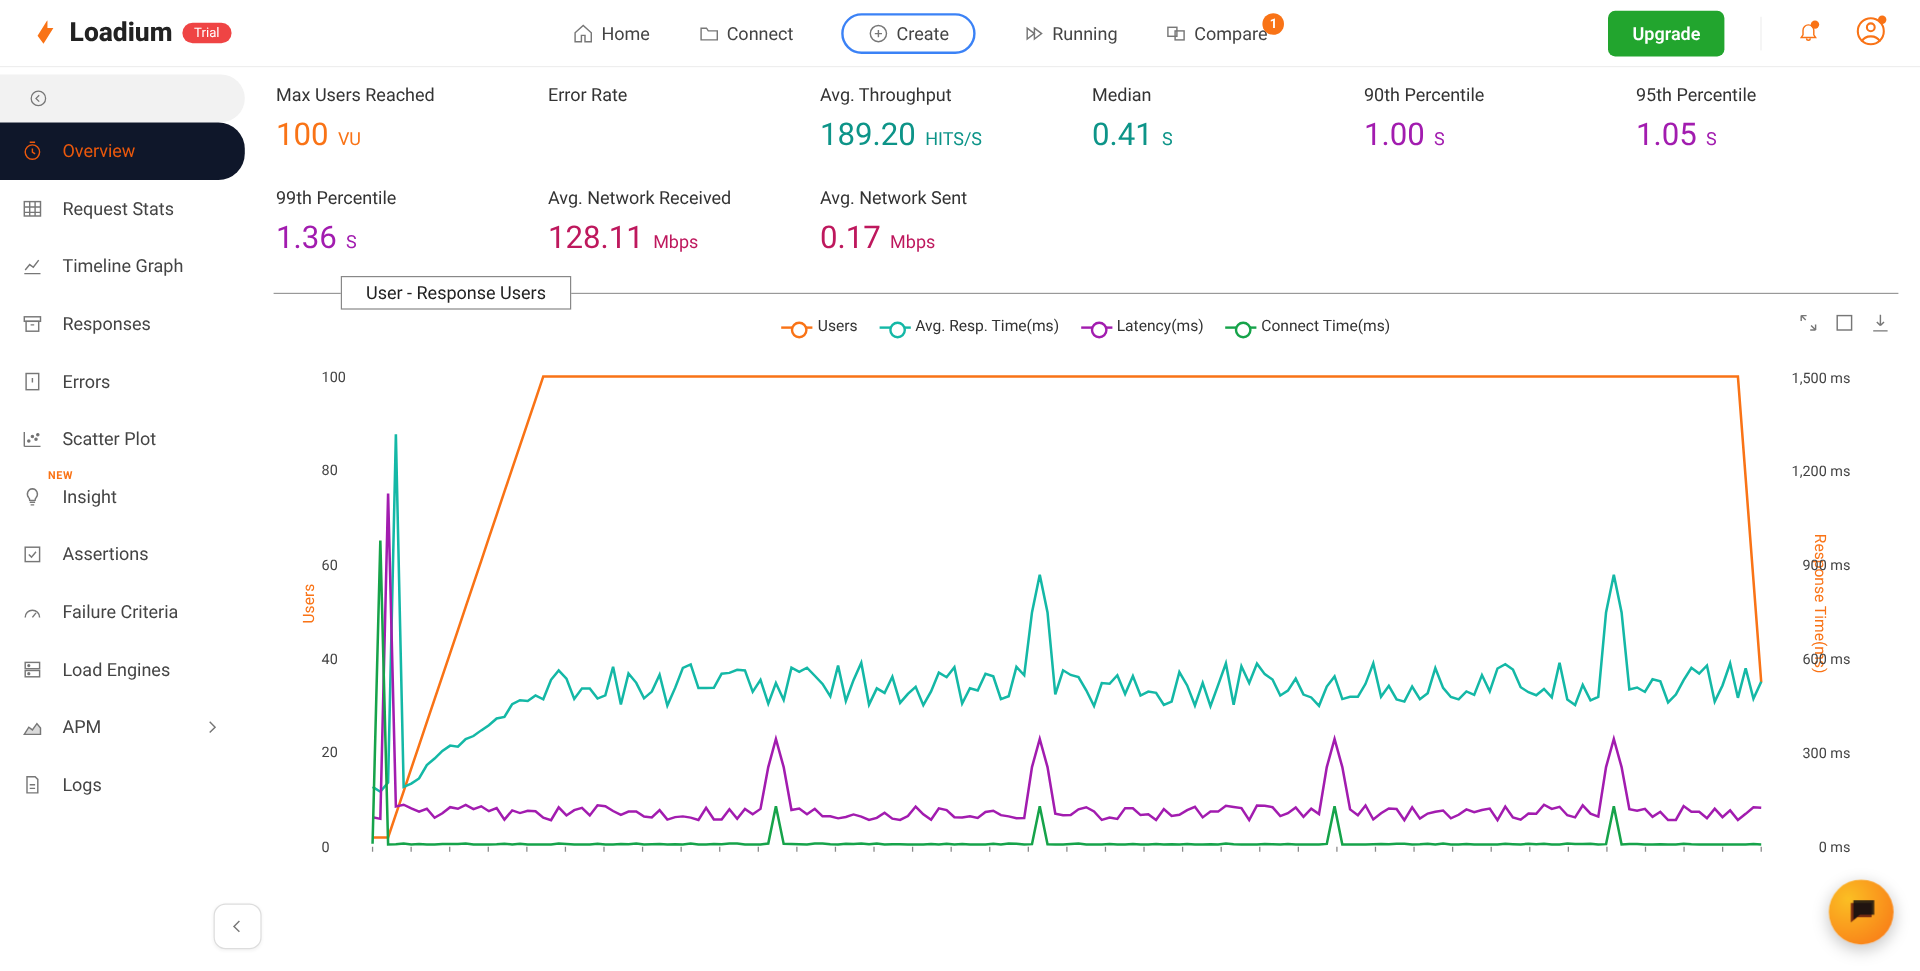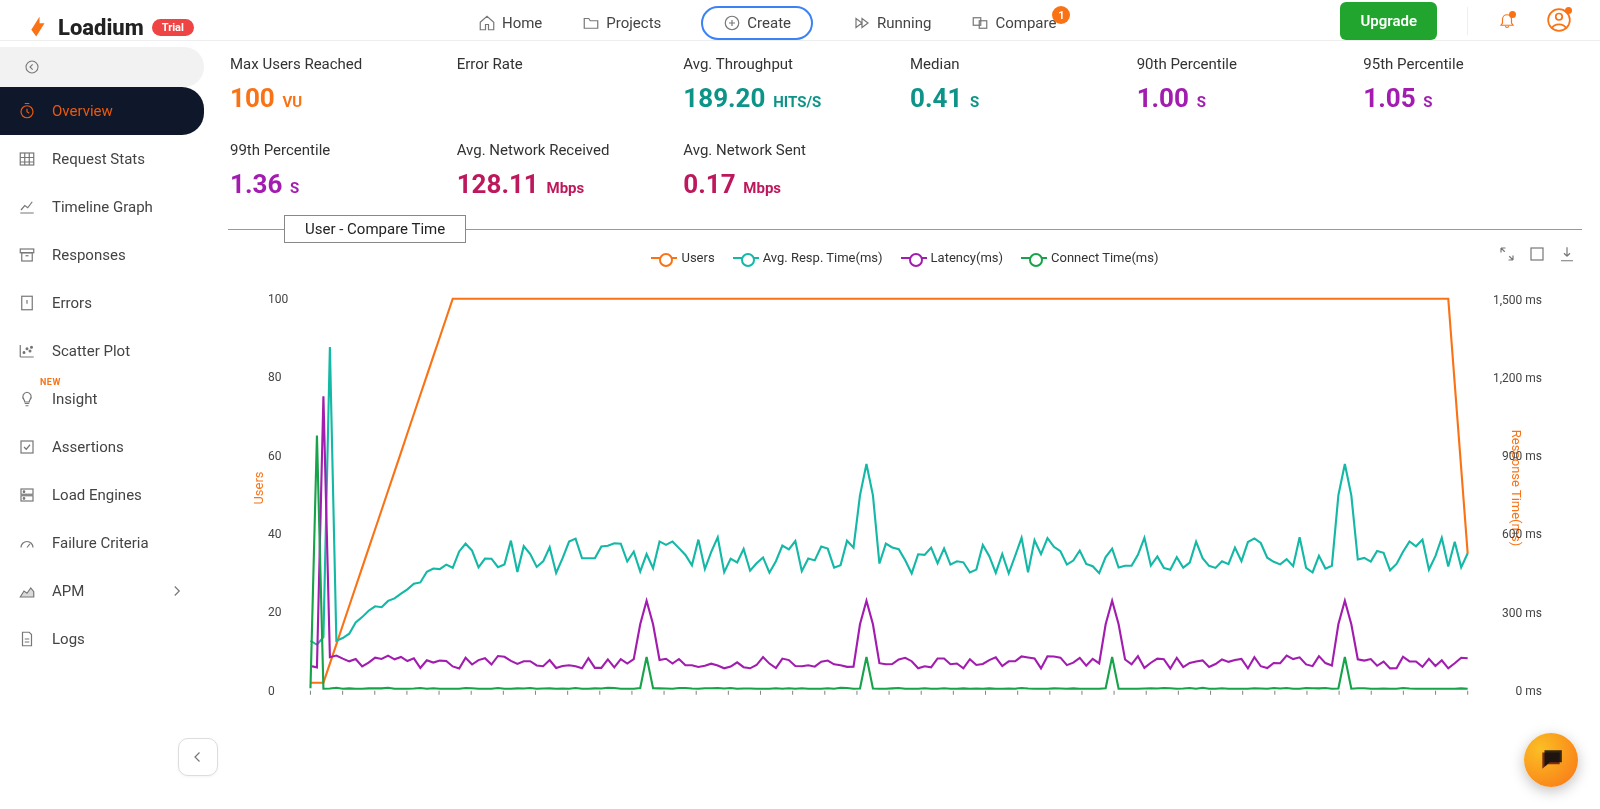--- a/index.html
+++ b/index.html
@@ -13,24 +13,24 @@
     --green-dark:#15803d;
     --red:#ef4444;
     --text:#222;
     --muted:#555;
     --line:#d1d1d1;
     --bg:#fff;
   }
   *{box-sizing:border-box;font-family:-apple-system,BlinkMacSystemFont,"Segoe UI",Roboto,Helvetica,Arial,sans-serif}
   body{margin:0;background:var(--bg);color:var(--text);font-size:14px}
   
-  .header{height:41px;border-bottom:1px solid #eee;display:flex;align-items:flex-end;padding:0 28px;gap:24px}
+  .header{height:56px;border-bottom:1px solid #eee;display:flex;align-items:center;padding:0 28px;gap:24px}
   .logo{display:flex;align-items:center;gap:8px;font-weight:800;font-size:22px;color:#222}
   .logo-mark{width:22px;height:22px;display:inline-block}
-  .trial-pill{background:var(--red);color:#fff;border-radius:10px;font-size:11px;padding:2px 10px;font-weight:700}
+  .trial-pill{background:var(--red);color:#fff;border-radius:10px;font-size:11px;padding:2px 10px;font-weight:400}
   .nav{flex:1;display:flex;align-items:center;justify-content:center;gap:40px}
   .nav-item{display:flex;align-items:center;gap:6px;color:#444;font-size:15px;cursor:pointer;position:relative}
   .nav-item.pill{border:2px solid #3b82f6;border-radius:20px;padding:6px 20px}
   .nav-badge{position:absolute;top:-8px;right:-14px;width:18px;height:18px;background:var(--orange);color:#fff;border-radius:50%;display:flex;align-items:center;justify-content:center;font-size:11px;font-weight:700}
   .header-right{display:flex;align-items:center;gap:30px}
   .upgrade-btn{background:#22a52e;color:#fff;border:none;border-radius:6px;padding:10px 20px;font-size:15px;font-weight:600;cursor:pointer}
   .icon{width:18px;height:18px;display:inline-block;stroke:#777;fill:none;stroke-width:1.6}
   .icon.orange{stroke:var(--orange)}
   .hdr-divider{width:1px;height:28px;background:#eee}
   .bell-wrap,.avatar-wrap{position:relative;cursor:pointer}
@@ -43,21 +43,21 @@
   .side-item{height:48px;display:flex;align-items:center;padding:0 18px;gap:16px;color:#444;font-size:15px;cursor:pointer;border-top-right-radius:22px;border-bottom-right-radius:22px;margin-right:6px;position:relative}
   .side-item.active{background:#0f172a;color:var(--orange-dark)}
   .side-item.active .icon{stroke:var(--orange-dark)}
   .side-new{position:absolute;top:2px;left:40px;font-size:9px;color:var(--orange);font-weight:700;letter-spacing:.5px}
   .side-chevron{margin-left:auto}
   .side-float-collapse{position:absolute;bottom:18px;right:-8px;width:40px;height:38px;border:1px solid #ddd;border-radius:10px;background:#fff;display:flex;align-items:center;justify-content:center;cursor:pointer;box-shadow:0 1px 3px rgba(0,0,0,.05)}
   .main{flex:1;overflow:auto;padding:10px 18px 35px 18px}
   
   .metrics{display:grid;grid-template-columns:repeat(6,1fr);row-gap:28px;column-gap:10px;padding:4px 2px 26px 2px}
   .metric-label{font-size:15px;color:#333;margin-bottom:10px}
-  .metric-value{font-size:26px;font-weight:700}
+  .metric-value{font-size:26px;font-weight:400}
   .metric-unit{font-size:15px;margin-left:4px}
   .c-orange{color:var(--orange)}
   .c-red{color:var(--red)}
   .c-teal{color:var(--teal-dark)}
   .c-purple{color:var(--purple)}
   .c-magenta{color:var(--magenta)}
   
   .chart-title-line{height:1px;background:#999;position:relative;margin:4px 0 20px 0}
   .chart-title-box{position:absolute;left:56px;top:-14px;background:#fff;border:1px solid #888;padding:4px 20px;font-size:15px}
   .legend{display:flex;justify-content:center;gap:18px;font-size:13px;color:#333;margin-bottom:8px}
@@ -93,21 +93,21 @@
     <div class="nav-item">
       <svg class="icon" viewBox="0 0 24 24">
           <path d="M3 11 L12 3 L21 11 V21 H14 V14 H10 V21 H3 Z"></path>
         </svg>
       <span>Home</span>
     </div>
     <div class="nav-item">
       <svg class="icon" viewBox="0 0 24 24">
           <path d="M3 6h6l2 3h10v10H3z"></path>
         </svg>
-      <span>Projects</span>
+      <span>Connect</span>
     </div>
     <div class="nav-item pill">
       <svg class="icon" viewBox="0 0 24 24">
           <circle cx="12" cy="12" r="9"></circle>
           <path d="M12 8v8M8 12h8"></path>
         </svg>
       <span>Create</span>
     </div>
     <div class="nav-item">
       <svg class="icon" viewBox="0 0 24 24">
@@ -208,36 +208,36 @@
         </div>
         <div class="side-item">
           <svg class="icon" viewBox="0 0 24 24">
             <rect x="4" y="4" width="16" height="16"></rect>
             <path d="M8 12l3 3 5-6"></path>
           </svg>
           <span>Assertions</span>
         </div>
         <div class="side-item">
           <svg class="icon" viewBox="0 0 24 24">
+            <path d="M4 18a8 8 0 1 1 16 0"></path>
+            <path d="M12 18l4-5"></path>
+          </svg>
+          <span>Failure Criteria</span>
+        </div>
+        <div class="side-item">
+          <svg class="icon" viewBox="0 0 24 24">
             <rect x="4" y="4" width="16" height="7"></rect>
             <rect x="4" y="13" width="16" height="7"></rect>
             <circle cx="8" cy="7.5" r="1" fill="currentColor"></circle>
             <circle cx="8" cy="16.5" r="1" fill="currentColor"></circle>
           </svg>
           <span>Load Engines</span>
         </div>
         <div class="side-item">
           <svg class="icon" viewBox="0 0 24 24">
-            <path d="M4 18a8 8 0 1 1 16 0"></path>
-            <path d="M12 18l4-5"></path>
-          </svg>
-          <span>Failure Criteria</span>
-        </div>
-        <div class="side-item">
-          <svg class="icon" viewBox="0 0 24 24">
             <path d="M3 20h18M3 20l5-8 4 3 5-7 4 5v7z" fill="currentColor" fill-opacity=".2"></path>
           </svg>
           <span>APM</span>
           <svg class="icon side-chevron" viewBox="0 0 24 24">
             <path d="M9 6l6 6-6 6"></path>
           </svg>
         </div>
         <div class="side-item">
           <svg class="icon" viewBox="0 0 24 24">
             <path d="M6 3h9l3 3v15H6z"></path>
@@ -286,21 +286,21 @@
           <div class="metric-label">Avg. Network Received</div>
     <div class="metric-value c-magenta">128.11<span class="metric-unit"> Mbps</span></div>
         </div>
         <div>
           <div class="metric-label">Avg. Network Sent</div>
     <div class="metric-value c-magenta">0.17<span class="metric-unit"> Mbps</span></div>
         </div>
       </div>
 
     <div class="chart-title-line">
-      <div class="chart-title-box">User - Compare Time</div>
+      <div class="chart-title-box">User - Response Users</div>
     </div>
 
     <div class="legend">
       <div class="legend-item">
           <span class="legend-swatch" style="--sw:#f97316"></span>
           <span>Users</span>
         </div>
       <div class="legend-item">
           <span class="legend-swatch" style="--sw:#14b8a6"></span>
           <span>Avg. Resp. Time(ms)</span>

